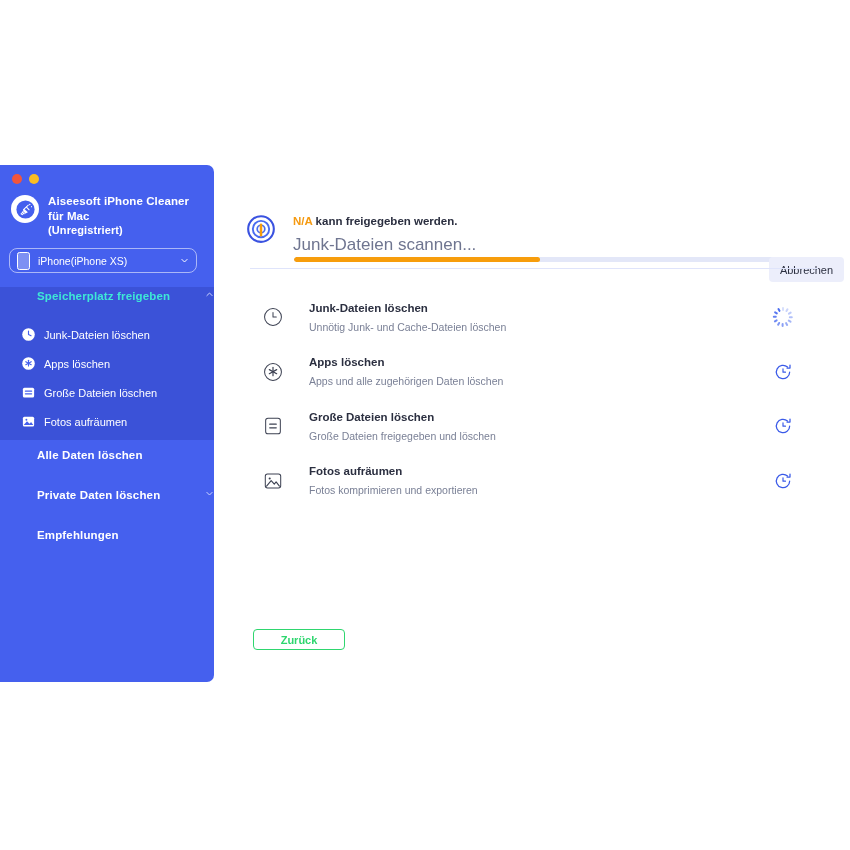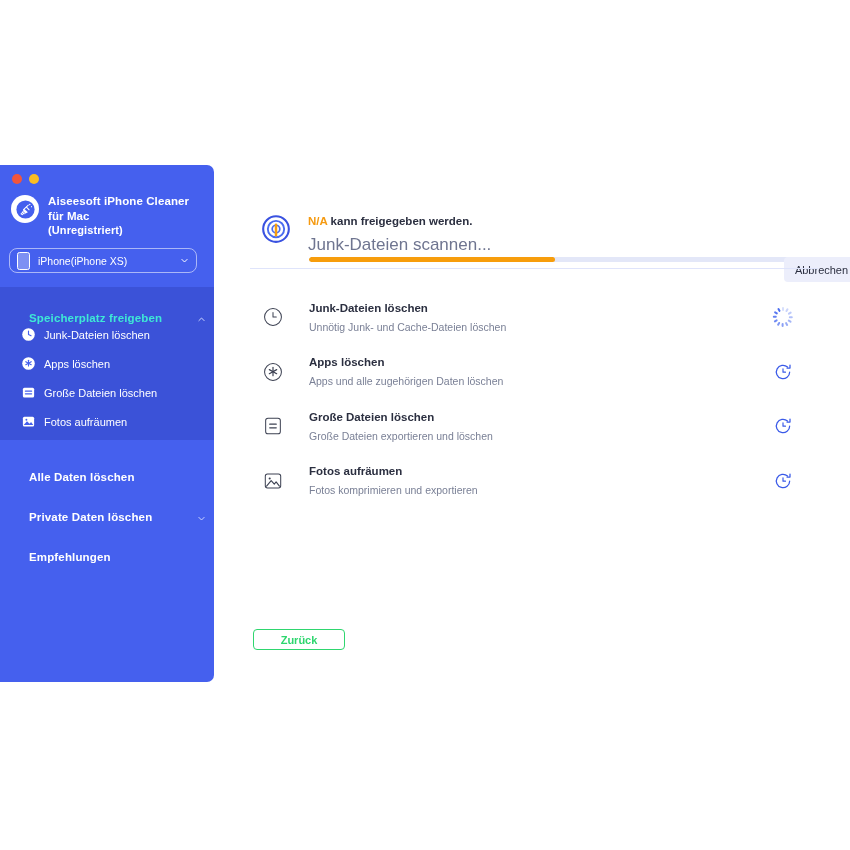--- a/index.html
+++ b/index.html
@@ -124,25 +124,25 @@
     position: absolute;
     left: 0;
     top: 122px;
     width: 214px;
     height: 153px;
     background: #3b52d8;
   }
 
   .nav-header {
     position: absolute;
-    left: 8px;
+    left: 16px;
     width: 214px;
     height: 34px;
     display: flex;
-    align-items: flex-end;
+    align-items: flex-start;
     padding: 0 16px 0 21px;
     box-sizing: border-box;
     font-size: 11.5px;
     font-weight: bold;
     color: #ffffff;
     letter-spacing: 0.15px;
   }
   .nav-header .nav-header-label { flex: 1 1 auto; }
   .nav-header.accent .nav-header-label { color: #3ee8d6; }
 
@@ -178,21 +178,21 @@
     position: absolute;
     left: 214px;
     top: 0;
     width: 636px;
     height: 517px;
     background: #ffffff;
   }
 
   .scan-header {
     position: absolute;
-    left: 43px;
+    left: 28px;
     top: 44px;
     width: 564px;
     height: 50px;
   }
   .scan-logo {
     position: absolute;
     left: 0;
     top: 2px;
     width: 38px;
     height: 38px;
@@ -547,21 +547,21 @@
           <svg width="22" height="22" viewBox="0 0 24 24">
             <rect x="4" y="3.5" width="16" height="17" rx="2.6" fill="none" stroke="#3c4152" stroke-width="1.1"></rect>
             <g stroke="#3c4152" stroke-width="1.2" stroke-linecap="round">
               <path d="M8.4 10 L15.6 10"></path>
               <path d="M8.4 14 L15.6 14"></path>
             </g>
           </svg>
         </span>
         <div class="task-texts">
           <div class="task-title">Große Dateien löschen</div>
-          <div class="task-desc">Große Dateien exportieren und löschen</div>
+          <div class="task-desc">Große Dateien freigegeben und löschen</div>
         </div>
         <span class="task-action">
           <svg width="20" height="20" viewBox="0 0 24 24">
             <path d="M20 12 A8 8 0 1 1 17.4 6.1" stroke="#3a5ae8" stroke-width="1.5" fill="none" stroke-linecap="round"></path>
             <path d="M20.4 3.6 L20.4 7.2 L16.8 7.2" stroke="#3a5ae8" stroke-width="1.5" fill="none" stroke-linecap="round" stroke-linejoin="round"></path>
             <path d="M12 8.2 L12 12.2 L15 12.2" stroke="#3a5ae8" stroke-width="1.4" fill="none" stroke-linecap="round" stroke-linejoin="round"></path>
           </svg>
         </span>
       </div>
 

